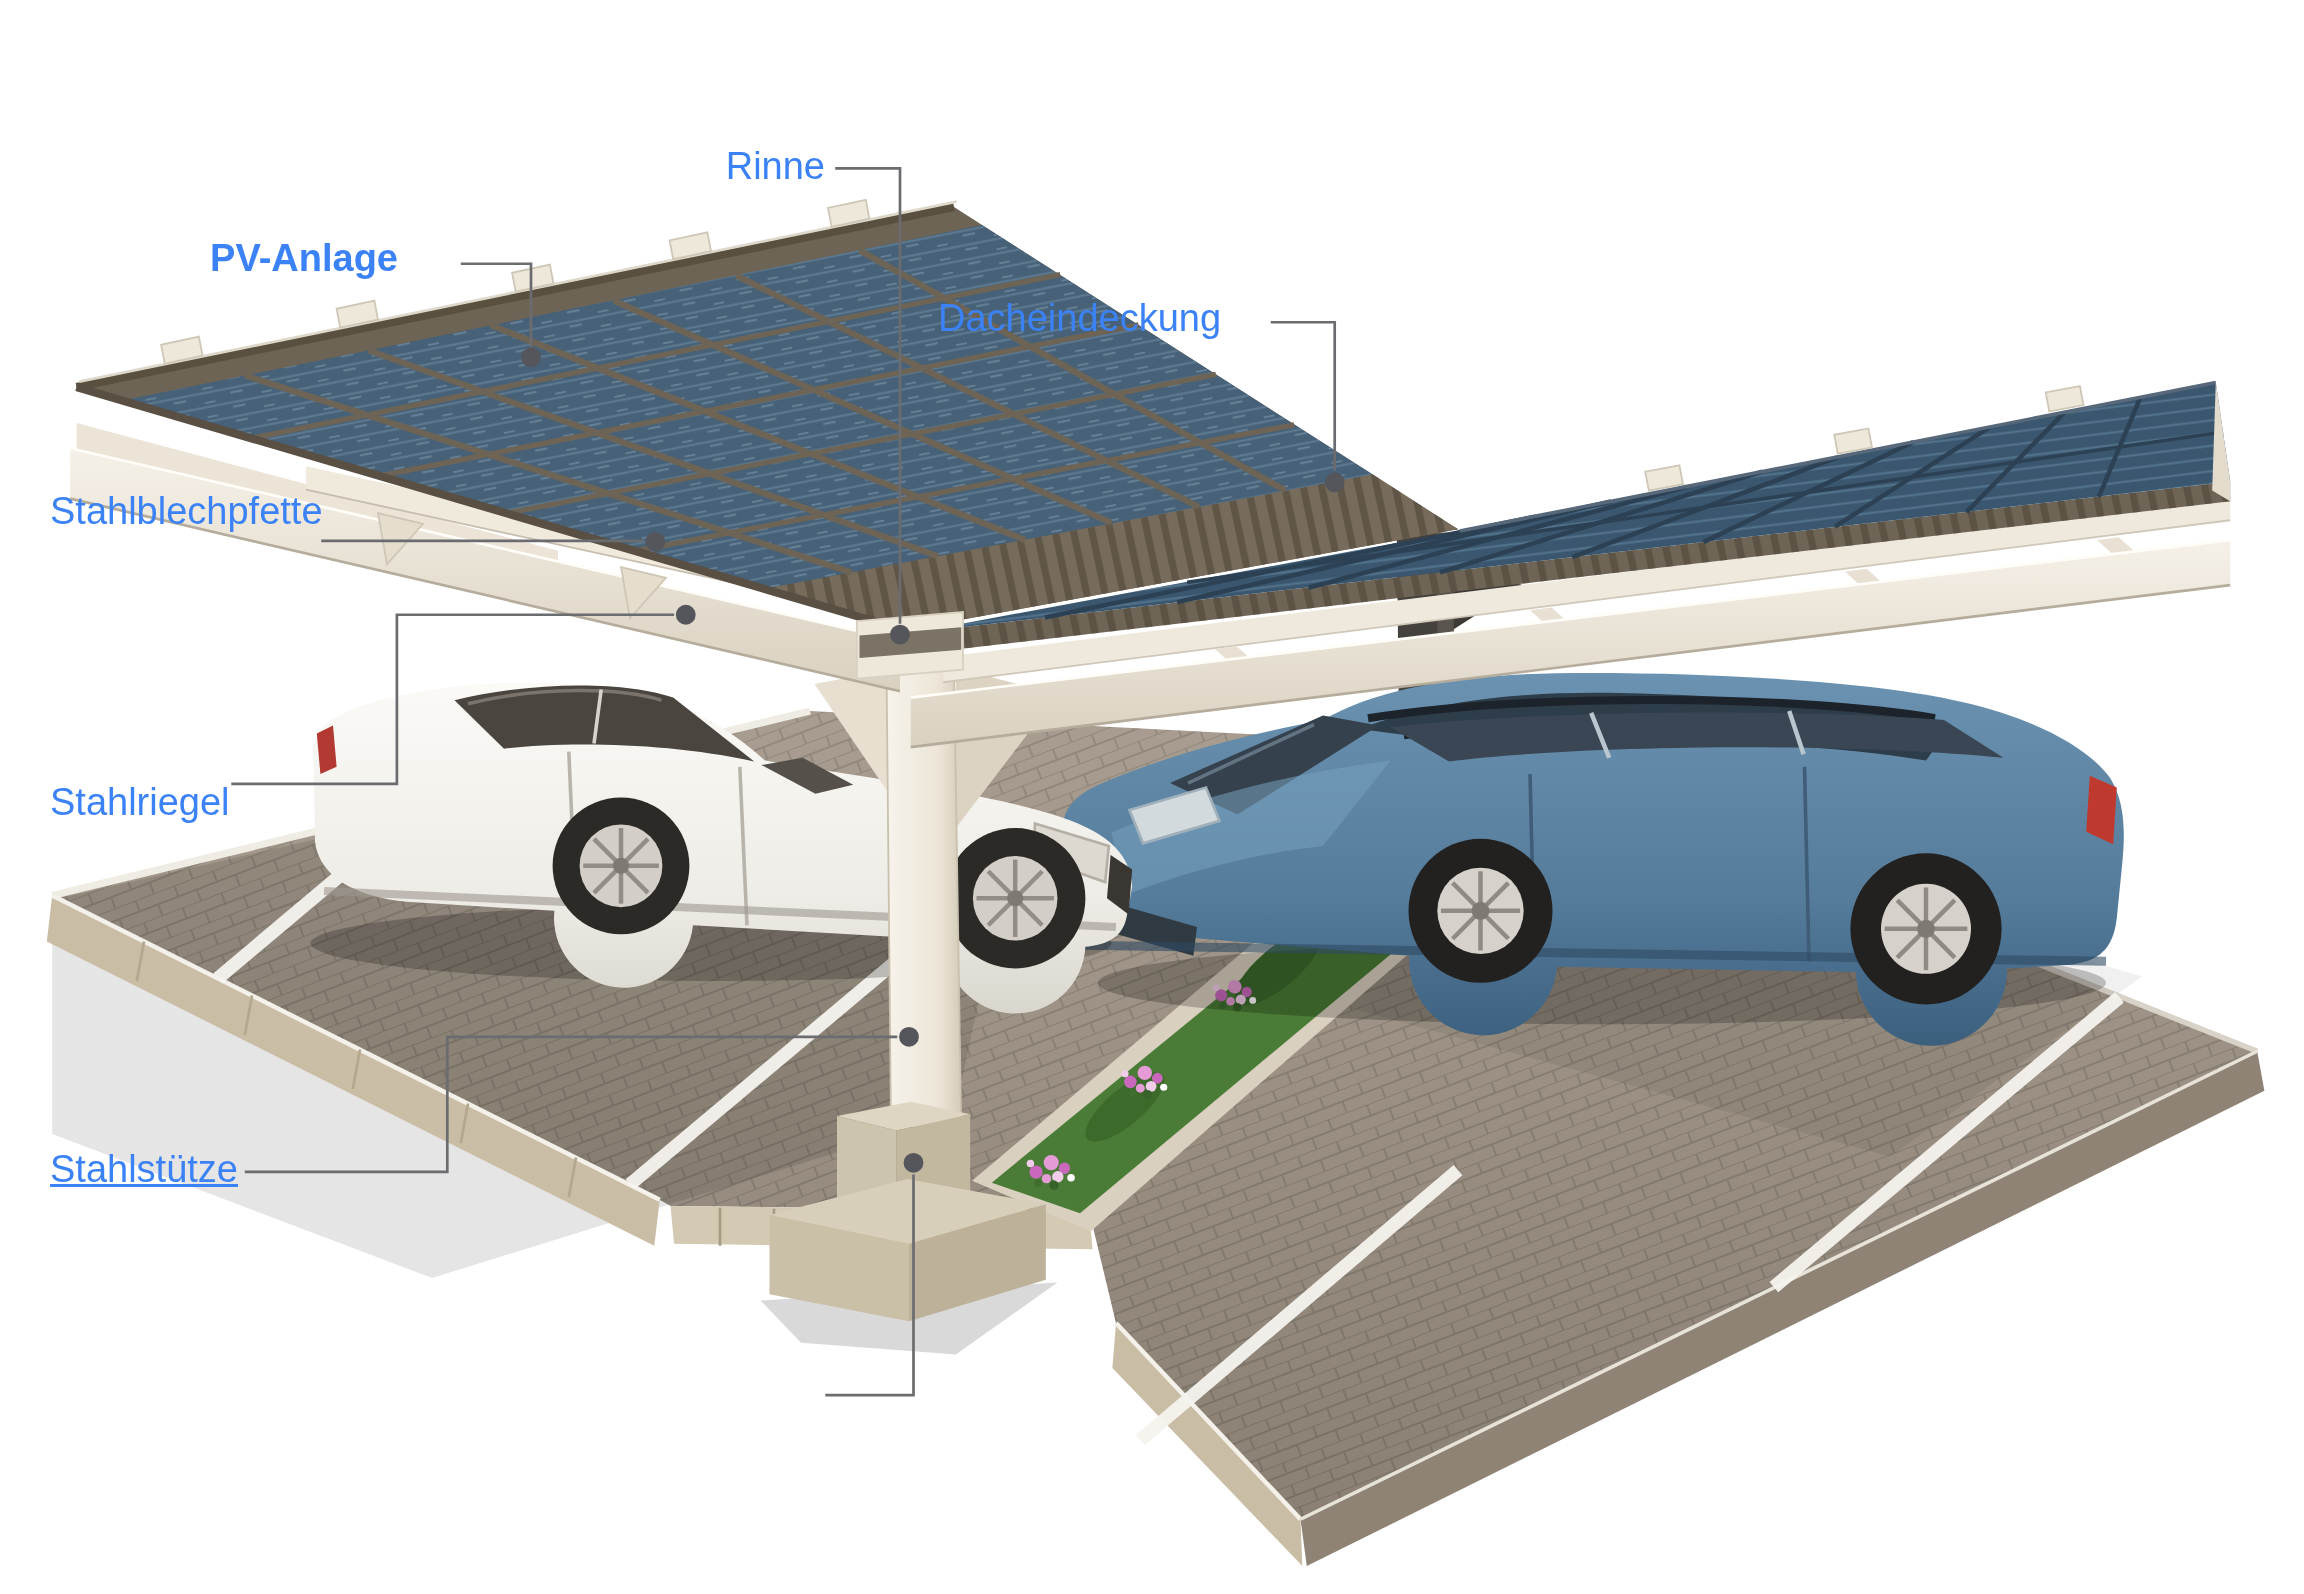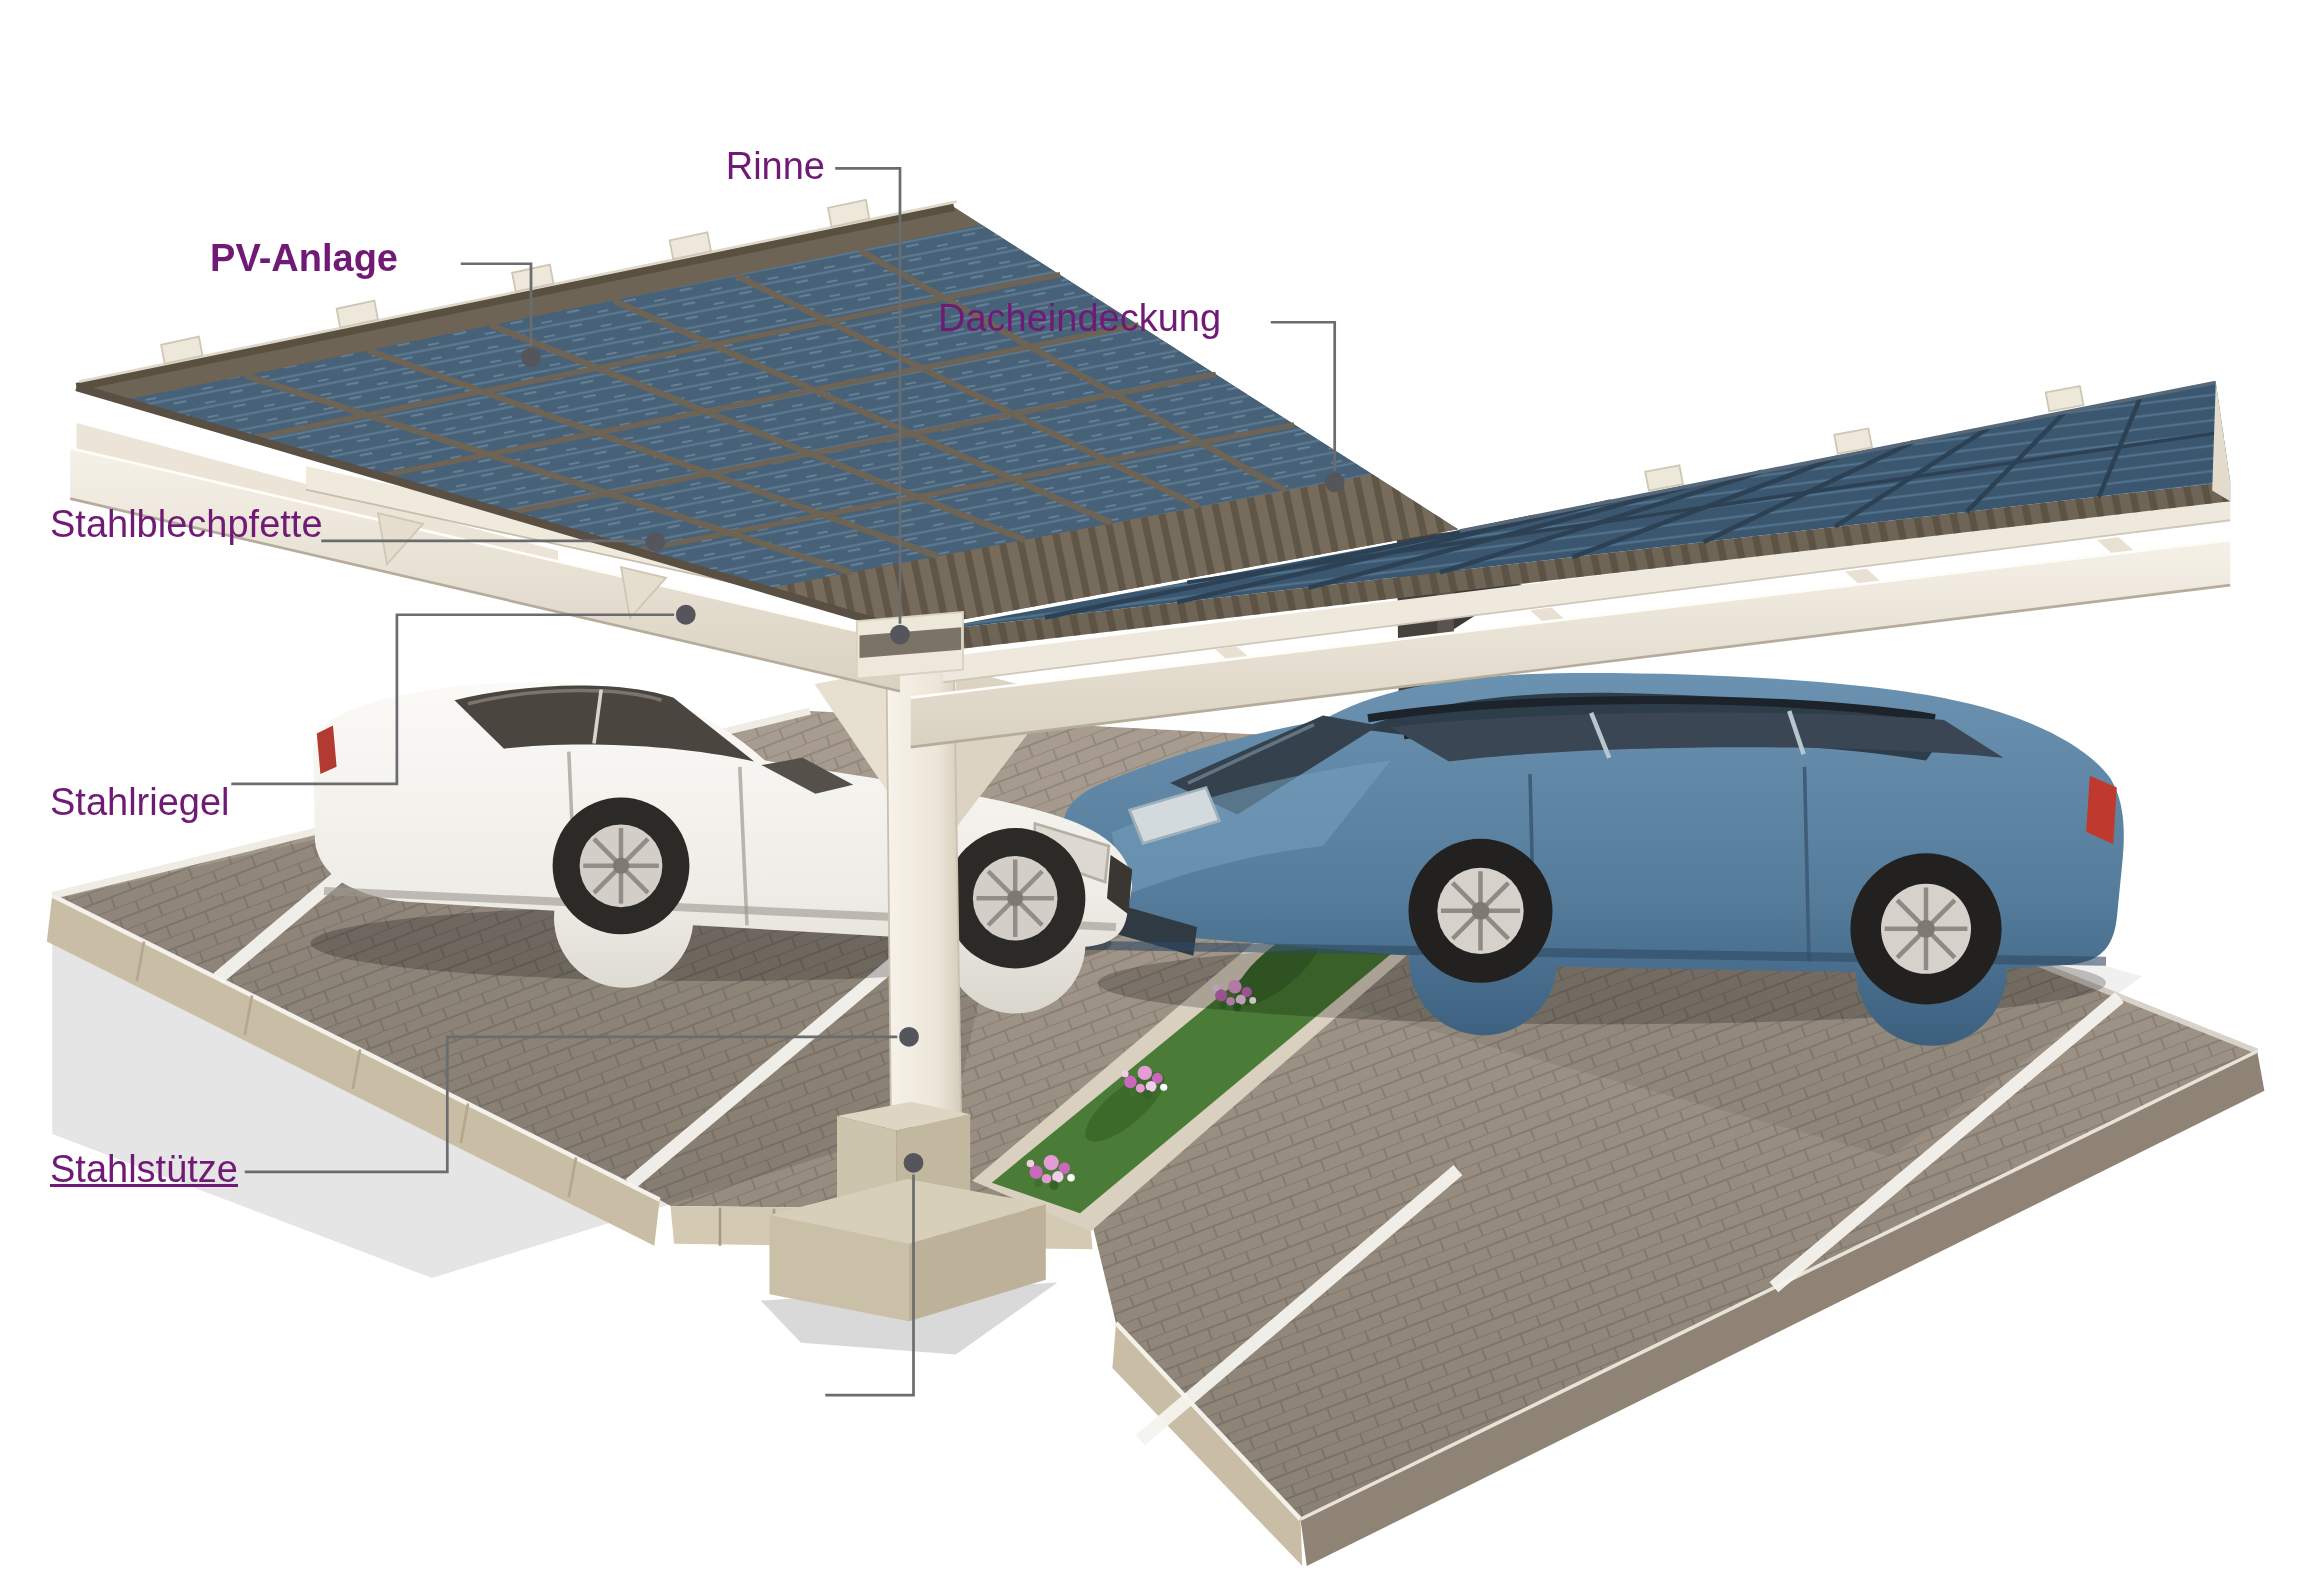--- a/index.html
+++ b/index.html
@@ -1,24 +1,24 @@
 <!DOCTYPE html>
 <html style="font-size:14.4px"><head>
 <meta charset="utf-8">
 <style>
   html,body{margin:0;padding:0;background:#ffffff;}
   .stage{position:relative;width:2304px;height:1594px;background:#ffffff;overflow:hidden;
          font-family:"Liberation Sans", sans-serif;}
   .scene{position:absolute;left:0;top:0;width:2304px;height:1594px;display:block;}
-  .lbl{position:absolute;font-size:38px;line-height:1.05;color:#701a75;white-space:nowrap;
+  .lbl{position:absolute;font-size:38px;line-height:1.05;color:#3b82f6;white-space:nowrap;
        font-family:"Liberation Sans", sans-serif;}
   .lbl-pv{right:1906px;top:239px;font-weight:bold;}
   .lbl-rinne{right:1479px;top:147px;}
   .lbl-dach{left:938px;top:299px;}
-  .lbl-pfette{left:50px;top:505px;text-align:center;}
+  .lbl-pfette{left:50px;top:492px;text-align:center;}
   .lbl-riegel{left:50px;top:761px;margin-top:22px;}
   .lbl-stuetze{left:50px;top:1150px;text-decoration:underline;}
   .lbl-fund{left:294px;top:1374px;}
 </style>
 </head>
 <body>
 
 <div class="stage">
 
   <svg class="scene" viewBox="0 0 2560 1771" aria-hidden="true">

